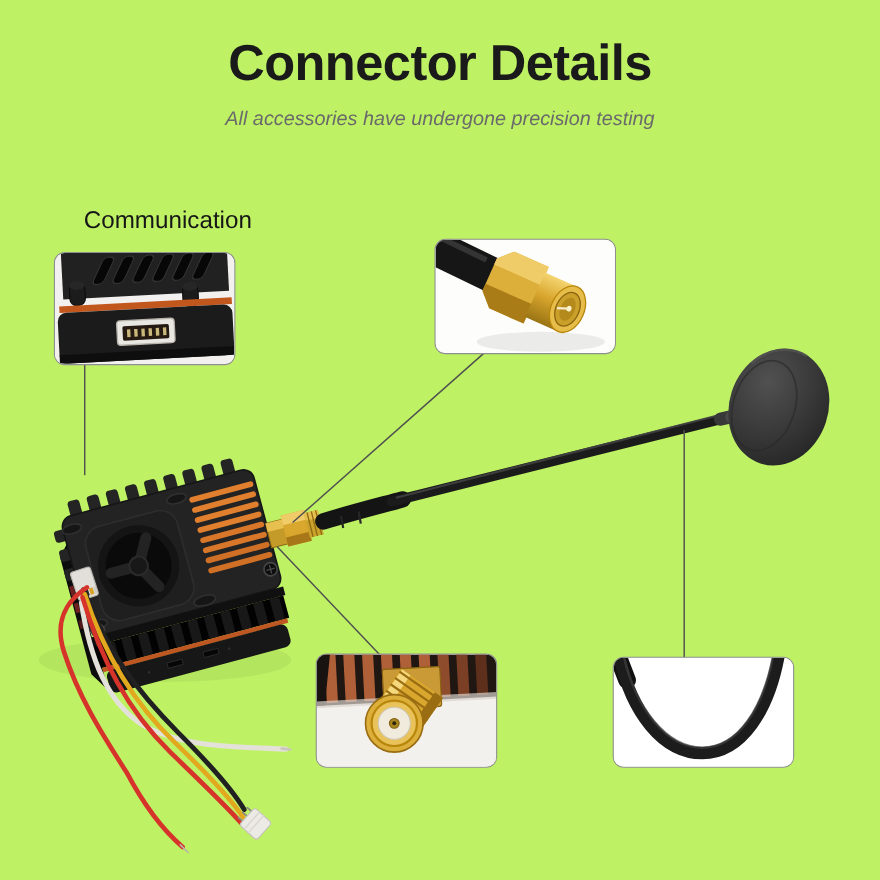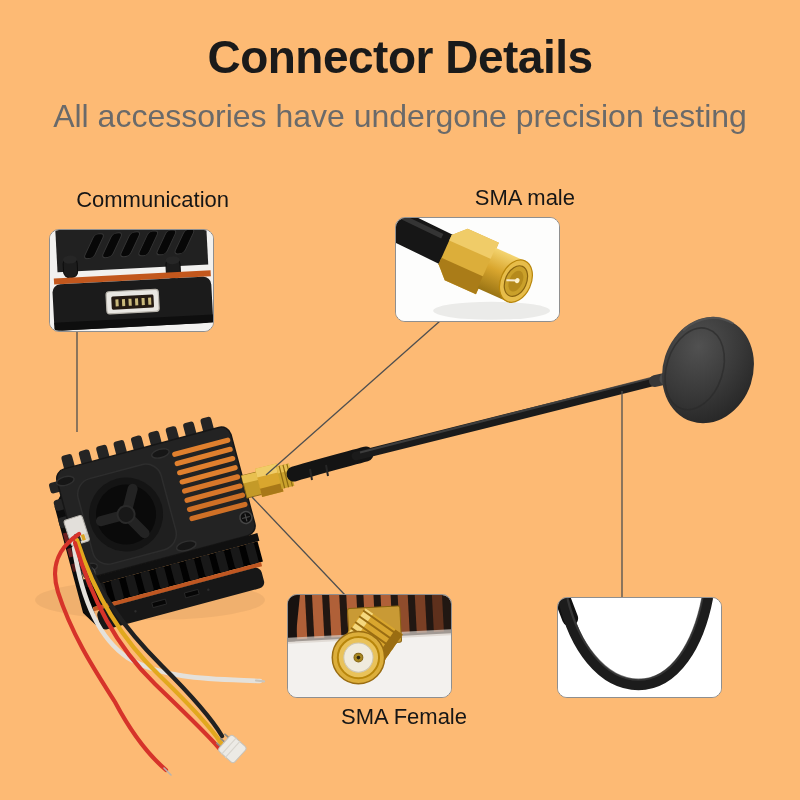--- a/index.html
+++ b/index.html
@@ -1,26 +1,26 @@
 <!DOCTYPE html>
 <html><head>
 <meta charset="utf-8">
 <style>
   html,body{margin:0;padding:0;background:#fff;}
   .canvas{
-    position:relative;width:800px;height:800px;background:#fdba74;
+    position:relative;width:800px;height:800px;background:#bef264;
     overflow:hidden;font-family:"Liberation Sans",sans-serif;
   }
   .page-title{
     position:absolute;left:0;right:0;top:30px;margin:0;text-align:center;
     font-size:46px;font-weight:700;color:#1a1a1a;letter-spacing:-0.5px;z-index:3;
   }
   .page-subtitle{
     position:absolute;left:0;right:0;top:98px;margin:0;text-align:center;
-    font-size:32px;font-weight:400;color:#6a6a6a;z-index:3;
+    font-size:18px;font-weight:400;color:#6a6a6a;z-index:3;font-style:italic;
   }
   .scene{position:absolute;left:0;top:0;width:800px;height:800px;z-index:1;}
   .callout-box{
     position:absolute;background:#fff;border:1.5px solid #8f8f8f;border-radius:10px;
     overflow:hidden;z-index:2;box-sizing:border-box;
   }
   .callout-box svg{display:block;width:100%;height:100%;}
   .callout-label{
     position:absolute;margin:0;text-align:right;font-size:22px;font-weight:500;
     color:#161616;z-index:3;width:195px;
@@ -227,21 +227,20 @@
             <rect x="77" y="68" width="3" height="7"></rect>
               <rect x="83.5" y="68" width="3" height="7"></rect>
             <rect x="90" y="68" width="3" height="7"></rect>
               <rect x="96.5" y="68" width="3" height="7"></rect>
           </g>
         </g>
       </g>
     </svg>
   </div>
 
-  <p class="callout-label" id="label-sma-male">SMA male</p>
   <div class="callout-box" id="box-sma-male">
     <svg viewBox="0 0 162 102" aria-hidden="true">
       <rect width="162" height="102" fill="#fdfdfc"></rect>
       <ellipse cx="95" cy="92" rx="58" ry="9" fill="#ebebe9"></ellipse>
       <path d="M-10,2 L56,34" stroke="#161616" stroke-width="32" stroke-linecap="round" fill="none"></path>
       <path d="M-8,-8 L46,18" stroke="#3c3c3c" stroke-width="5" opacity="0.8" fill="none"></path>
       <g transform="translate(100,54) rotate(24)">
         <polygon points="-56,-16 -44,-28 -10,-28 -10,28 -44,28 -56,16" fill="#dcae3a"></polygon>
         <polygon points="-56,-16 -44,-28 -10,-28 -10,-10 -56,-10" fill="#f0cc68"></polygon>
         <polygon points="-56,16 -44,28 -10,28 -10,9 -56,9" fill="#aa7c18"></polygon>
@@ -283,21 +282,20 @@
           <path d="M6,-23 v46 M13,-23 v46 M20,-23 v46 M27,-23 v46 M34,-23 v46 M41,-23 v46" stroke="#9a6d12" stroke-width="2"></path>
         </g>
         <circle cx="70" cy="62" r="26" fill="#dcae3a" stroke="#9a6d12" stroke-width="1.5"></circle>
         <circle cx="70" cy="62" r="20.5" fill="#e9c25a" stroke="#b8860b" stroke-width="2"></circle>
         <circle cx="70" cy="62" r="14.5" fill="#f0ebdd" stroke="#cfc7b2" stroke-width="1"></circle>
         <circle cx="70" cy="62" r="4.4" fill="#a8871f" stroke="#806010" stroke-width="1"></circle>
         <circle cx="70" cy="62" r="1.8" fill="#2e2612"></circle>
       </g>
     </svg>
   </div>
-  <p class="callout-label" id="label-sma-female">SMA Female</p>
 
   <div class="callout-box" id="box-flexible">
     <svg viewBox="0 0 162 98" aria-hidden="true">
       <rect width="162" height="98" fill="#ffffff"></rect>
       <path d="M2,-6 L12,20" stroke="#101010" stroke-width="16" stroke-linecap="round" fill="none"></path>
       <path d="M4,-6 C15,50 45,86 80,86 C115,86 141,48 150,-8" stroke="#1c1c1c" stroke-width="11" fill="none"></path>
       <path d="M8,-6 C19,46 48,81 80,81 C112,81 136,46 145,-8" stroke="#404040" stroke-width="2.2" opacity="0.7" fill="none"></path>
     </svg>
   </div>
 

